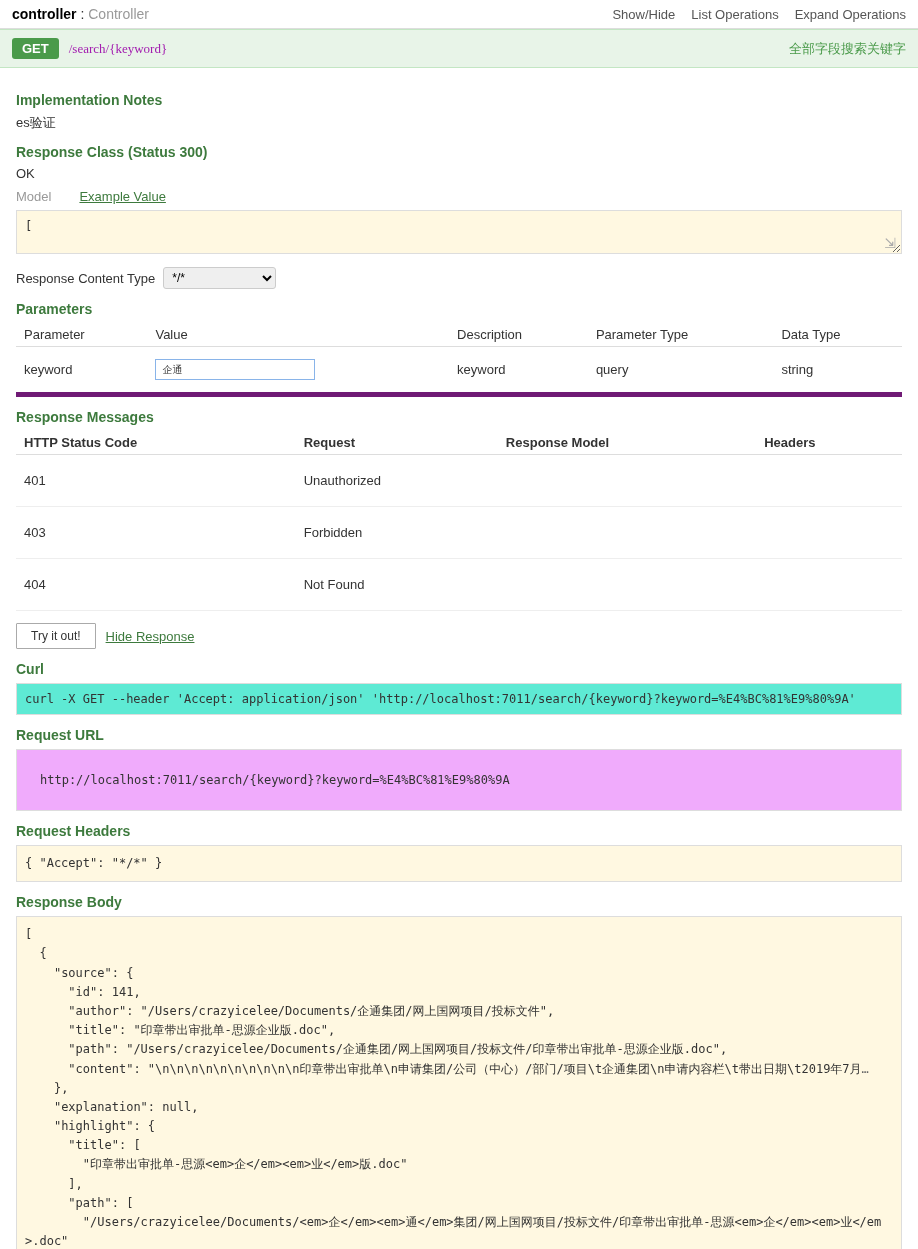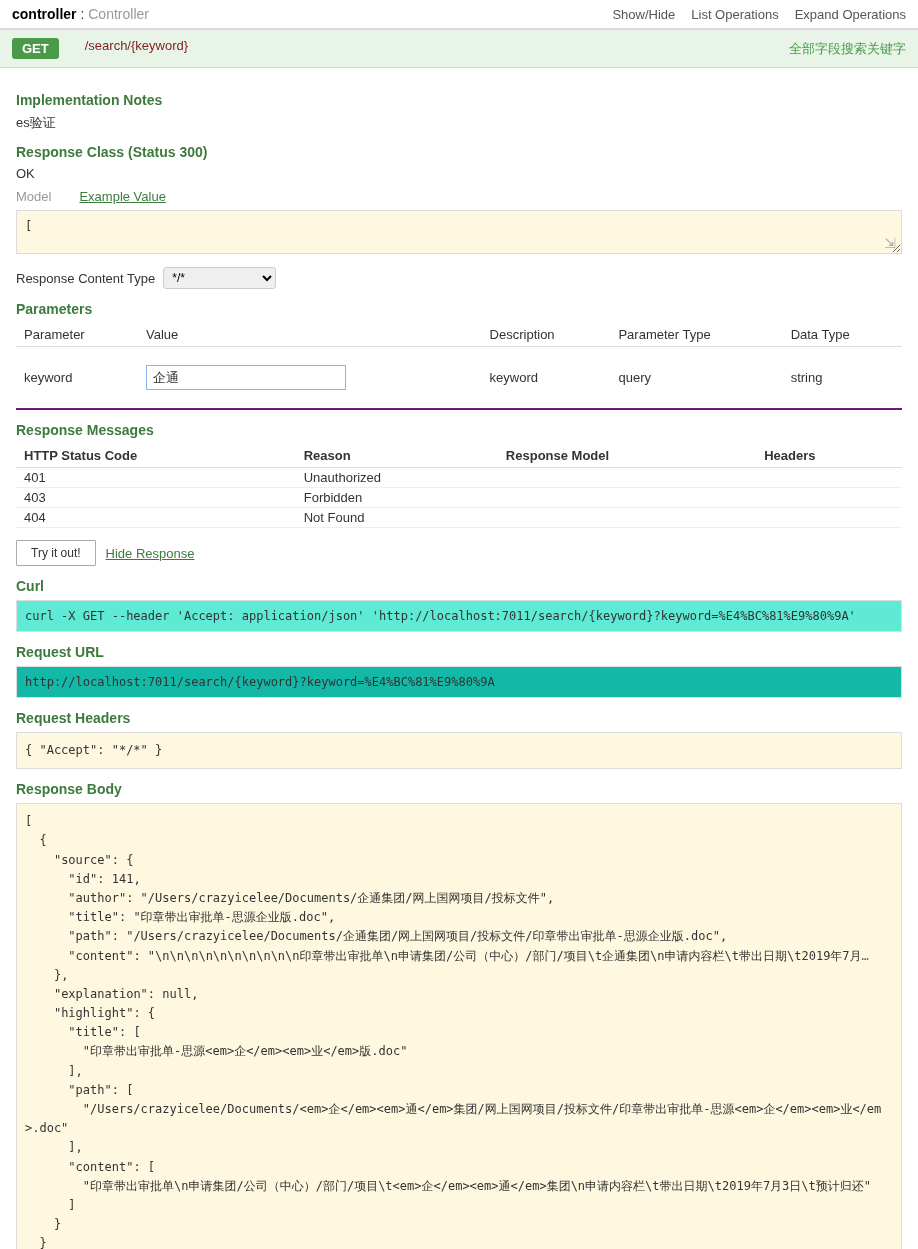--- a/index.html
+++ b/index.html
@@ -37,24 +37,24 @@
     }
     .get-badge {
       background: #4a9a4a;
       color: #fff;
       font-weight: bold;
       font-size: 13px;
       padding: 3px 10px;
       border-radius: 3px;
     }
     .get-path {
-      font-family: Liberation Sans, sans-serif;
-      font-size: 13px;
-      margin-left: 26px;
-      color: #7f1d1d;
+      font-family: Liberation Serif, serif;
+      font-size: 13px;
+      margin-left: 10px;
+      color: #a21caf;
     }
     .get-desc {
       color: #4a9a4a;
       font-size: 13px;
     }
 
     
     .content { padding: 12px 16px; }
 
     
@@ -111,43 +111,43 @@
     .params-section { margin-bottom: 12px; }
     .params-table { width: 100%; border-collapse: collapse; font-size: 13px; }
     .params-table th {
       text-align: left;
       padding: 4px 8px;
       font-weight: normal;
       color: #333;
       border-bottom: 1px solid #ddd;
     }
     .params-table td {
-      padding: 18px 8px;
-      border-bottom: 2px solid #701a75;
+      padding: 12px 8px;
+      border-bottom: 5px solid #701a75;
       vertical-align: middle;
     }
     .param-input {
       border: 1px solid #89b4e9;
       padding: 4px 6px;
-      font-size: 13px;
-      width: 200px;
+      font-size: 10px;
+      width: 160px;
       color: #333;
     }
 
     
     .response-table { width: 100%; border-collapse: collapse; font-size: 13px; margin-top: 6px; }
     .response-table th {
       text-align: left;
       padding: 4px 8px;
       font-weight: bold;
       color: #333;
       border-bottom: 1px solid #ddd;
     }
     .response-table td {
-      padding: 2px 8px;
+      padding: 18px 8px;
       border-bottom: 1px solid #eee;
     }
 
     
     .btn-try {
       background: #fff;
       border: 1px solid #aaa;
       border-radius: 1px;
       padding: 5px 14px;
       font-size: 12px;
@@ -171,25 +171,25 @@
       border: 1px solid #ddd;
       font-family: monospace;
       font-size: 12px;
       padding: 8px;
       color: #333;
       word-break: break-all;
     }
 
     
     .url-box {
-      background: #14b8a6;
-      border: 1px solid #ddd;
-      font-family: monospace;
-      font-size: 12px;
-      padding: 8px;
+      background: #f0abfc;
+      border: 1px solid #ddd;
+      font-family: monospace;
+      font-size: 12px;
+      padding: 23px;
       color: #333;
       word-break: break-all;
     }
 
     
     .headers-box {
       background: #fff8e1;
       border: 1px solid #ddd;
       font-family: monospace;
       font-size: 12px;
@@ -205,21 +205,21 @@
       font-family: monospace;
       font-size: 12px;
       padding: 8px;
       color: #333;
       overflow: hidden;
       line-height: 1.6;
       white-space: pre-wrap;
       word-break: break-all;
     }
 
-    .get-bar-left { display: flex; }
+    .get-bar-left { display: flex; align-items: center; }
   </style>
 </head>
 <body>
 
 <div class="header">
   <div class="header-left">
     <span class="controller-bold">controller</span>
     <span> : </span>
     <span class="controller-text">Controller</span>
   </div>
@@ -291,21 +291,21 @@
         </tbody>
     </table>
   </div>
 
   <div>
     <div class="section-title">Response Messages</div>
     <table class="response-table">
       <thead>
         <tr>
           <th>HTTP Status Code</th>
-          <th>Reason</th>
+          <th>Request</th>
           <th>Response Model</th>
           <th>Headers</th>
         </tr>
       </thead>
       <tbody id="response-body">
       <tr>
       <td>401</td>
       <td>Unauthorized</td>
       <td></td>
       <td></td>

